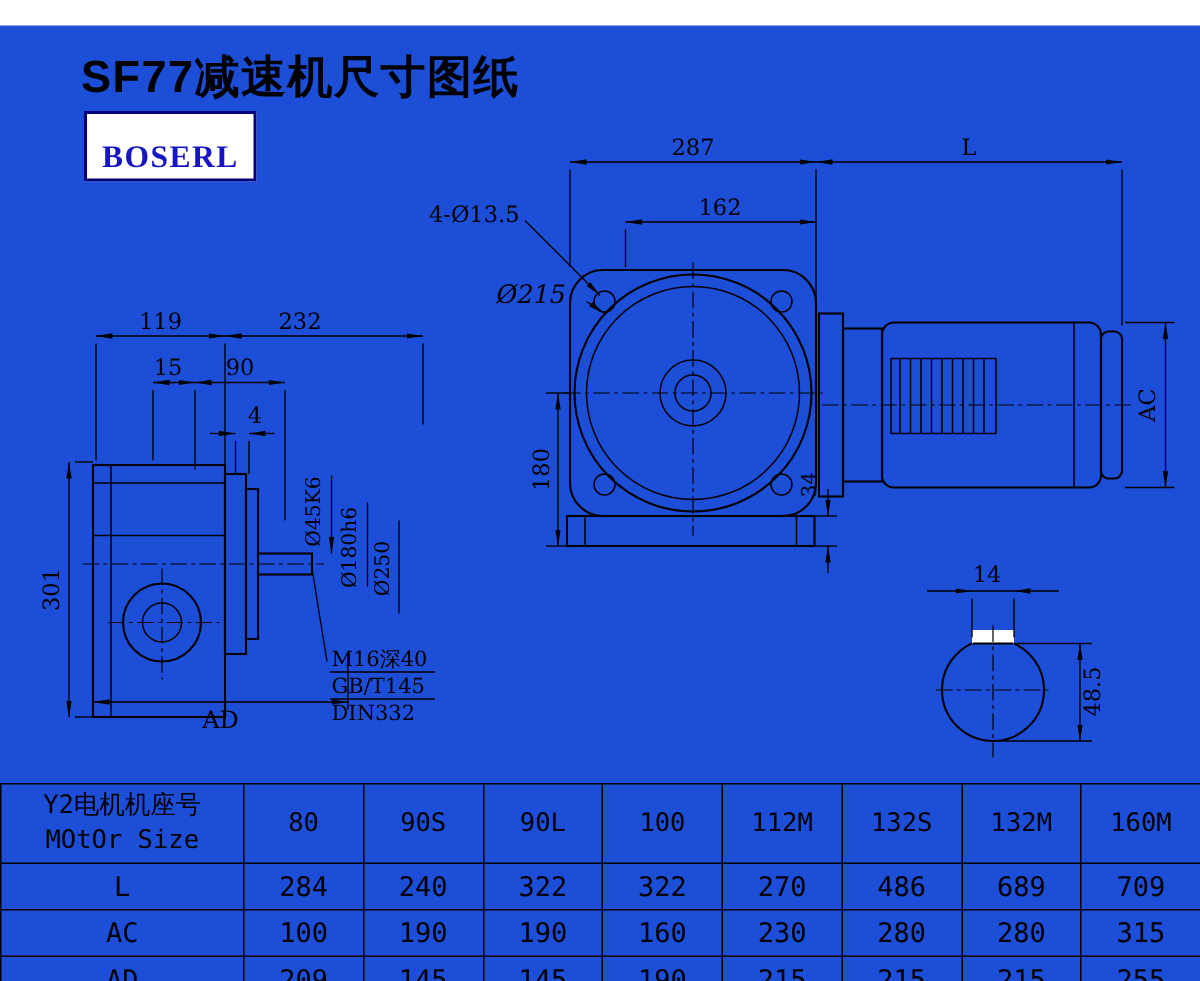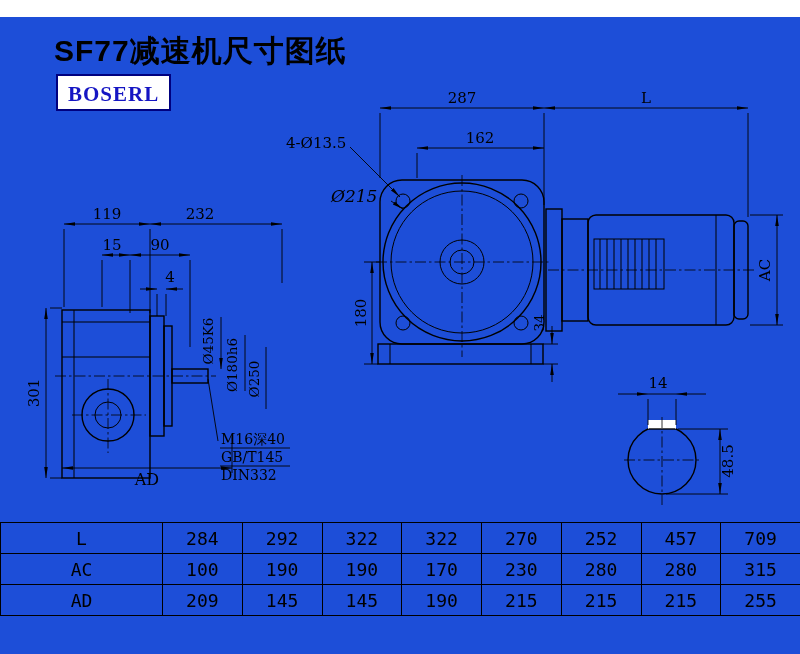--- a/index.html
+++ b/index.html
@@ -1,21 +1,21 @@
 <!DOCTYPE html>
 <html><head>
 <meta charset="utf-8">
 <style>
   * { box-sizing: border-box; margin: 0; padding: 0; }
   html, body { width: 800px; height: 654px; background: #fff; font-family: "Liberation Sans", sans-serif; }
   #stage { position: relative; width: 800px; height: 654px; overflow: hidden; background: #1d4ed8; margin-top: 17px; }
   .title { position: absolute; left: 54px; top: 14px; font-size: 30px; font-weight: bold; letter-spacing: 1px; color: #000; white-space: nowrap; }
   .brand { position: absolute; left: 56px; top: 57px; border: 2px solid #00007f; color: #1515c3;
            font-family: "Liberation Serif", serif; font-weight: bold; font-size: 21px;
-           padding: 6px 10px 2px; letter-spacing: 1px; background: #fff; }
+           padding: 16px 10px 2px; letter-spacing: 1px; background: #fff; }
   svg.drawing { position: absolute; left: 0; top: 0; }
   svg .o  { stroke: #000; stroke-width: 1.4; fill: none; }
   svg .o2 { stroke: #000; stroke-width: 1;   fill: none; }
   svg .d  { stroke: #000; stroke-width: .9;  fill: none; }
   svg .cl { stroke: #000; stroke-width: .8;  fill: none; stroke-dasharray: 11 3 2.5 3; }
   svg text { font-family: "DejaVu Serif", serif; font-size: 15px; fill: #000; }
   svg text.ta { text-anchor: middle; }
   svg text.small { font-size: 13.5px; }
   svg text.note { font-size: 14px; }
   svg text.it { font-style: italic; font-size: 17px; }
@@ -203,37 +203,51 @@
       <col style="width:79.75px">
         <col style="width:79.75px">
         <col style="width:79.75px">
         <col style="width:79.75px">
       <col style="width:79.75px">
         <col style="width:79.75px">
         <col style="width:79.75px">
         <col style="width:79.75px">
     </colgroup>
     <tbody>
+        <tr class="hdr">
+      <td>
+        <div>Y2电机机座号</div>
+        <div>MOtOr Size</div>
+      </td>
+      <td>80</td>
+      <td>90S</td>
+      <td>90L</td>
+      <td>100</td>
+      <td>112M</td>
+      <td>132S</td>
+      <td>132M</td>
+      <td>160M</td>
+    </tr>
     <tr>
       <td>L</td>
       <td>284</td>
-      <td>292</td>
+      <td>240</td>
       <td>322</td>
       <td>322</td>
       <td>270</td>
-      <td>252</td>
-      <td>457</td>
+      <td>486</td>
+      <td>689</td>
       <td>709</td>
     </tr>
     <tr>
       <td>AC</td>
       <td>100</td>
       <td>190</td>
       <td>190</td>
-      <td>170</td>
+      <td>160</td>
       <td>230</td>
       <td>280</td>
       <td>280</td>
       <td>315</td>
     </tr>
     <tr>
       <td>AD</td>
       <td>209</td>
       <td>145</td>
       <td>145</td>

